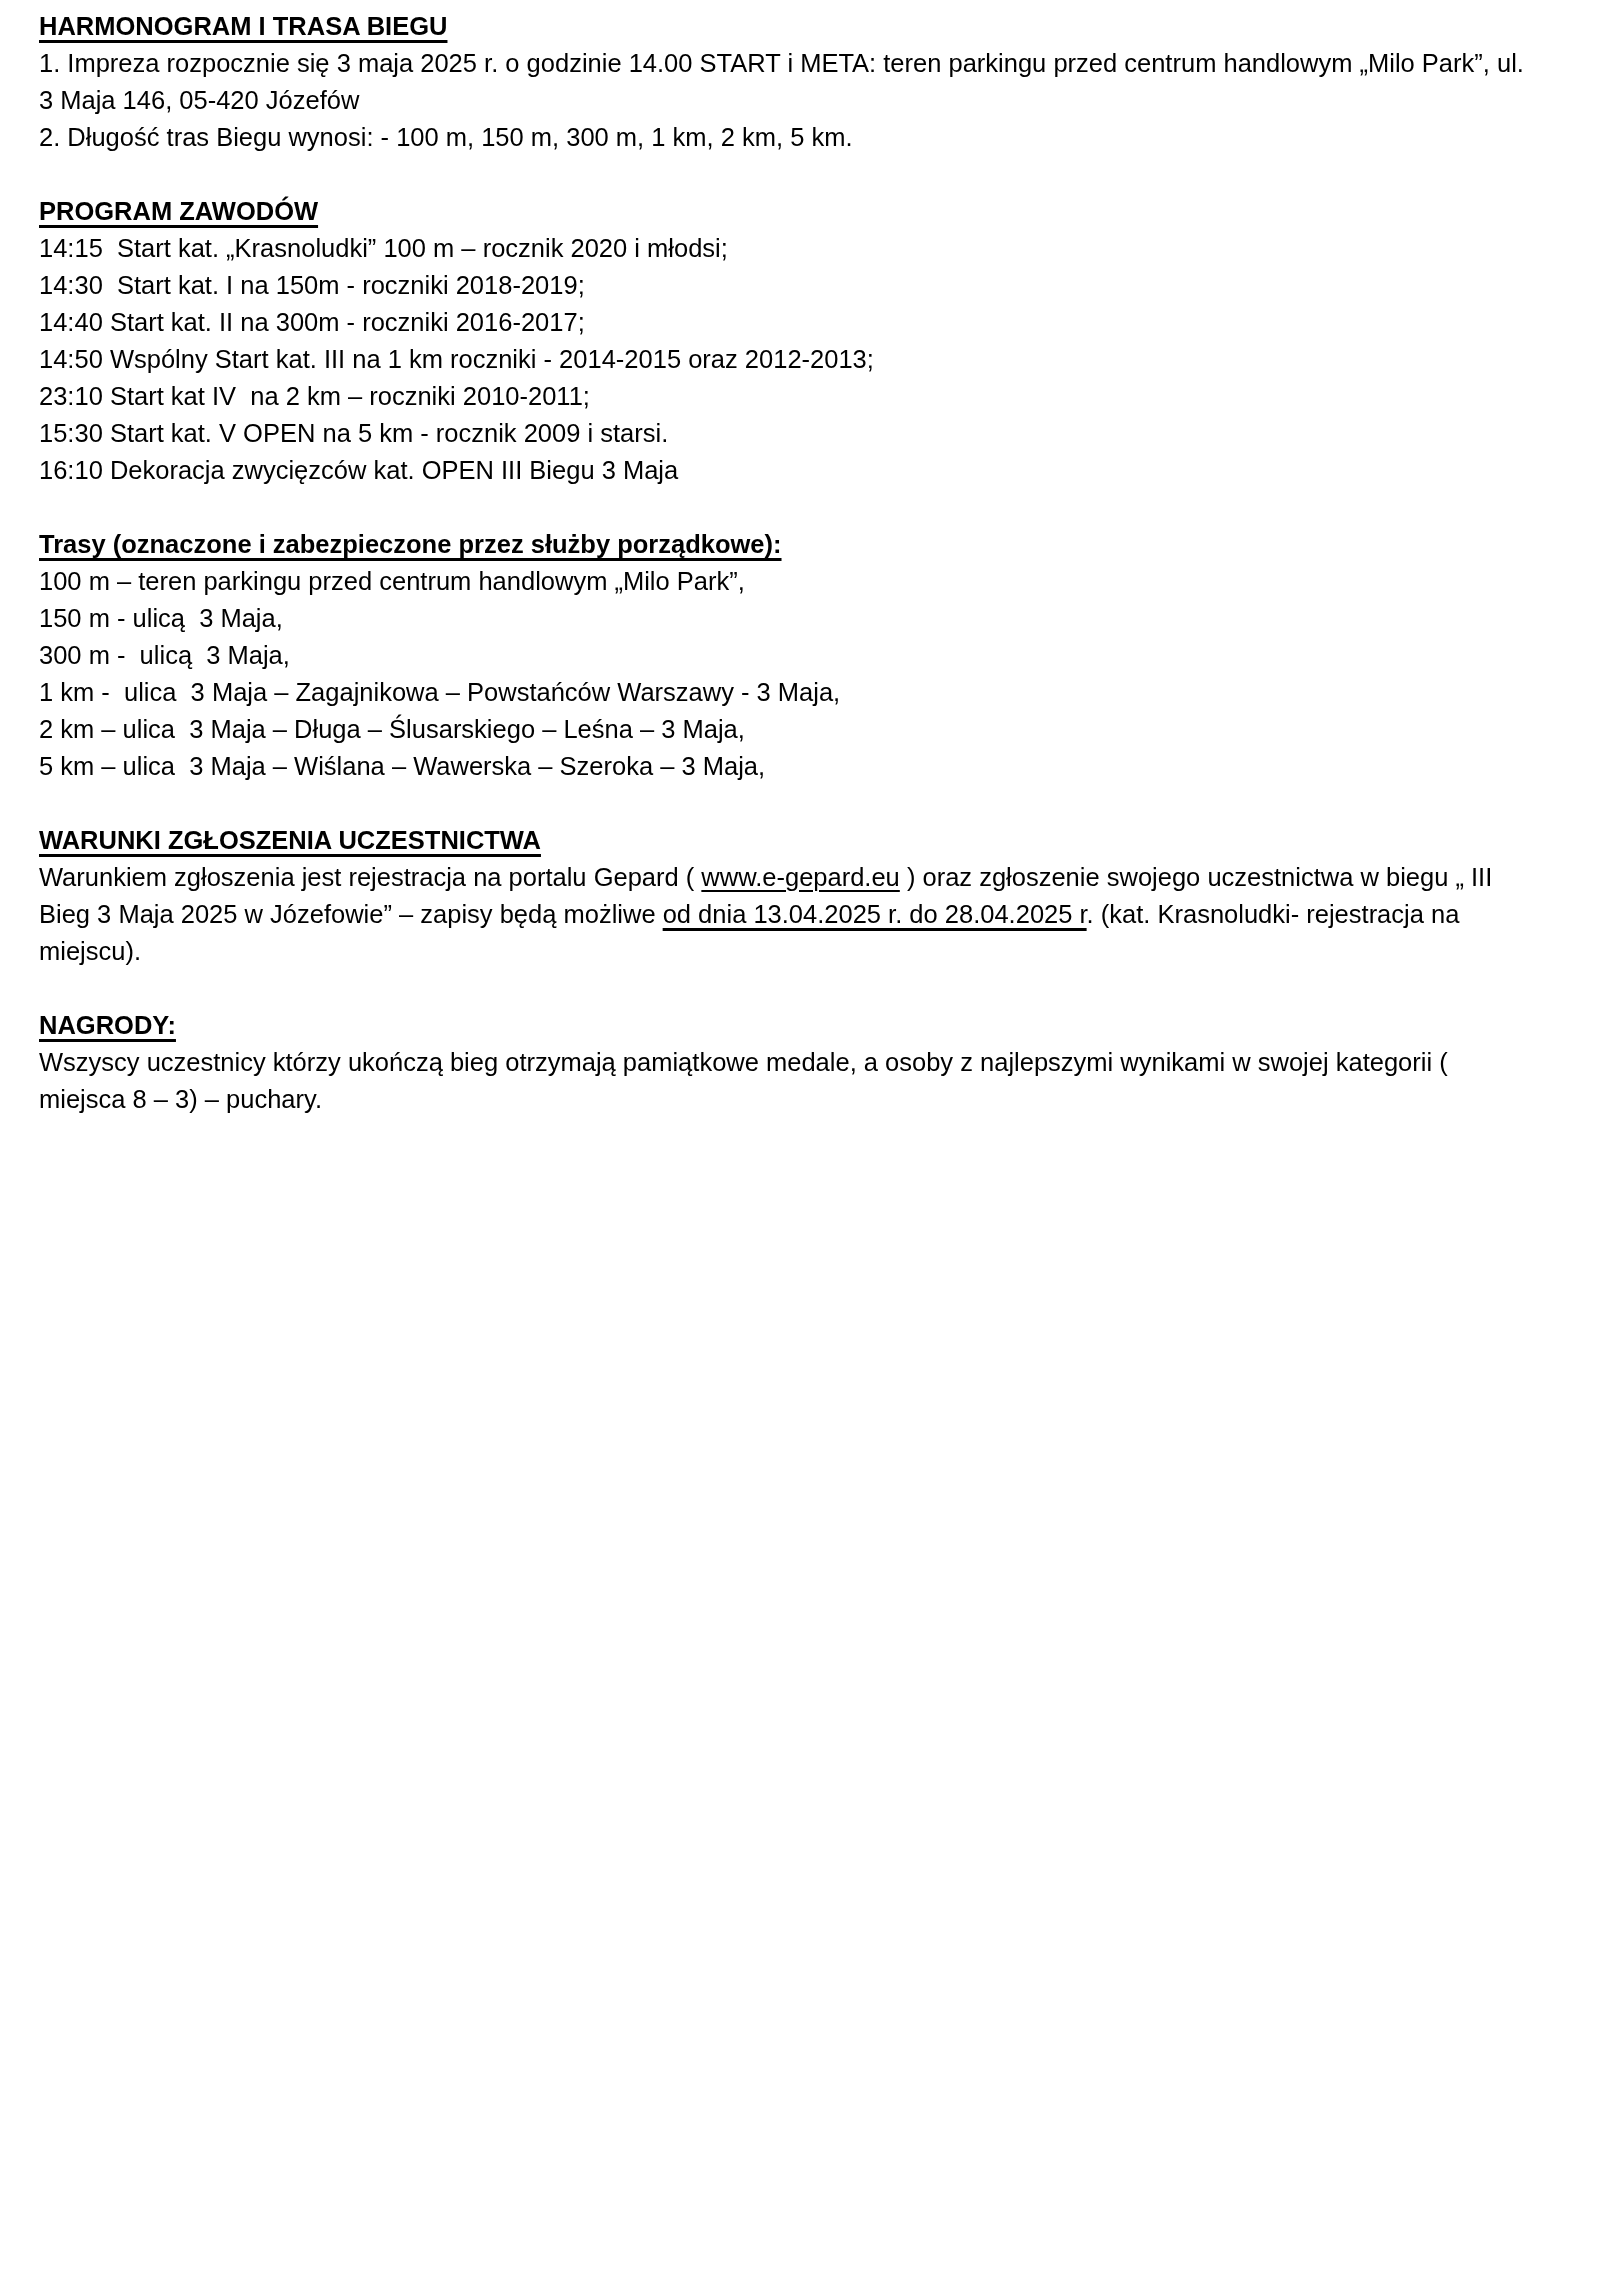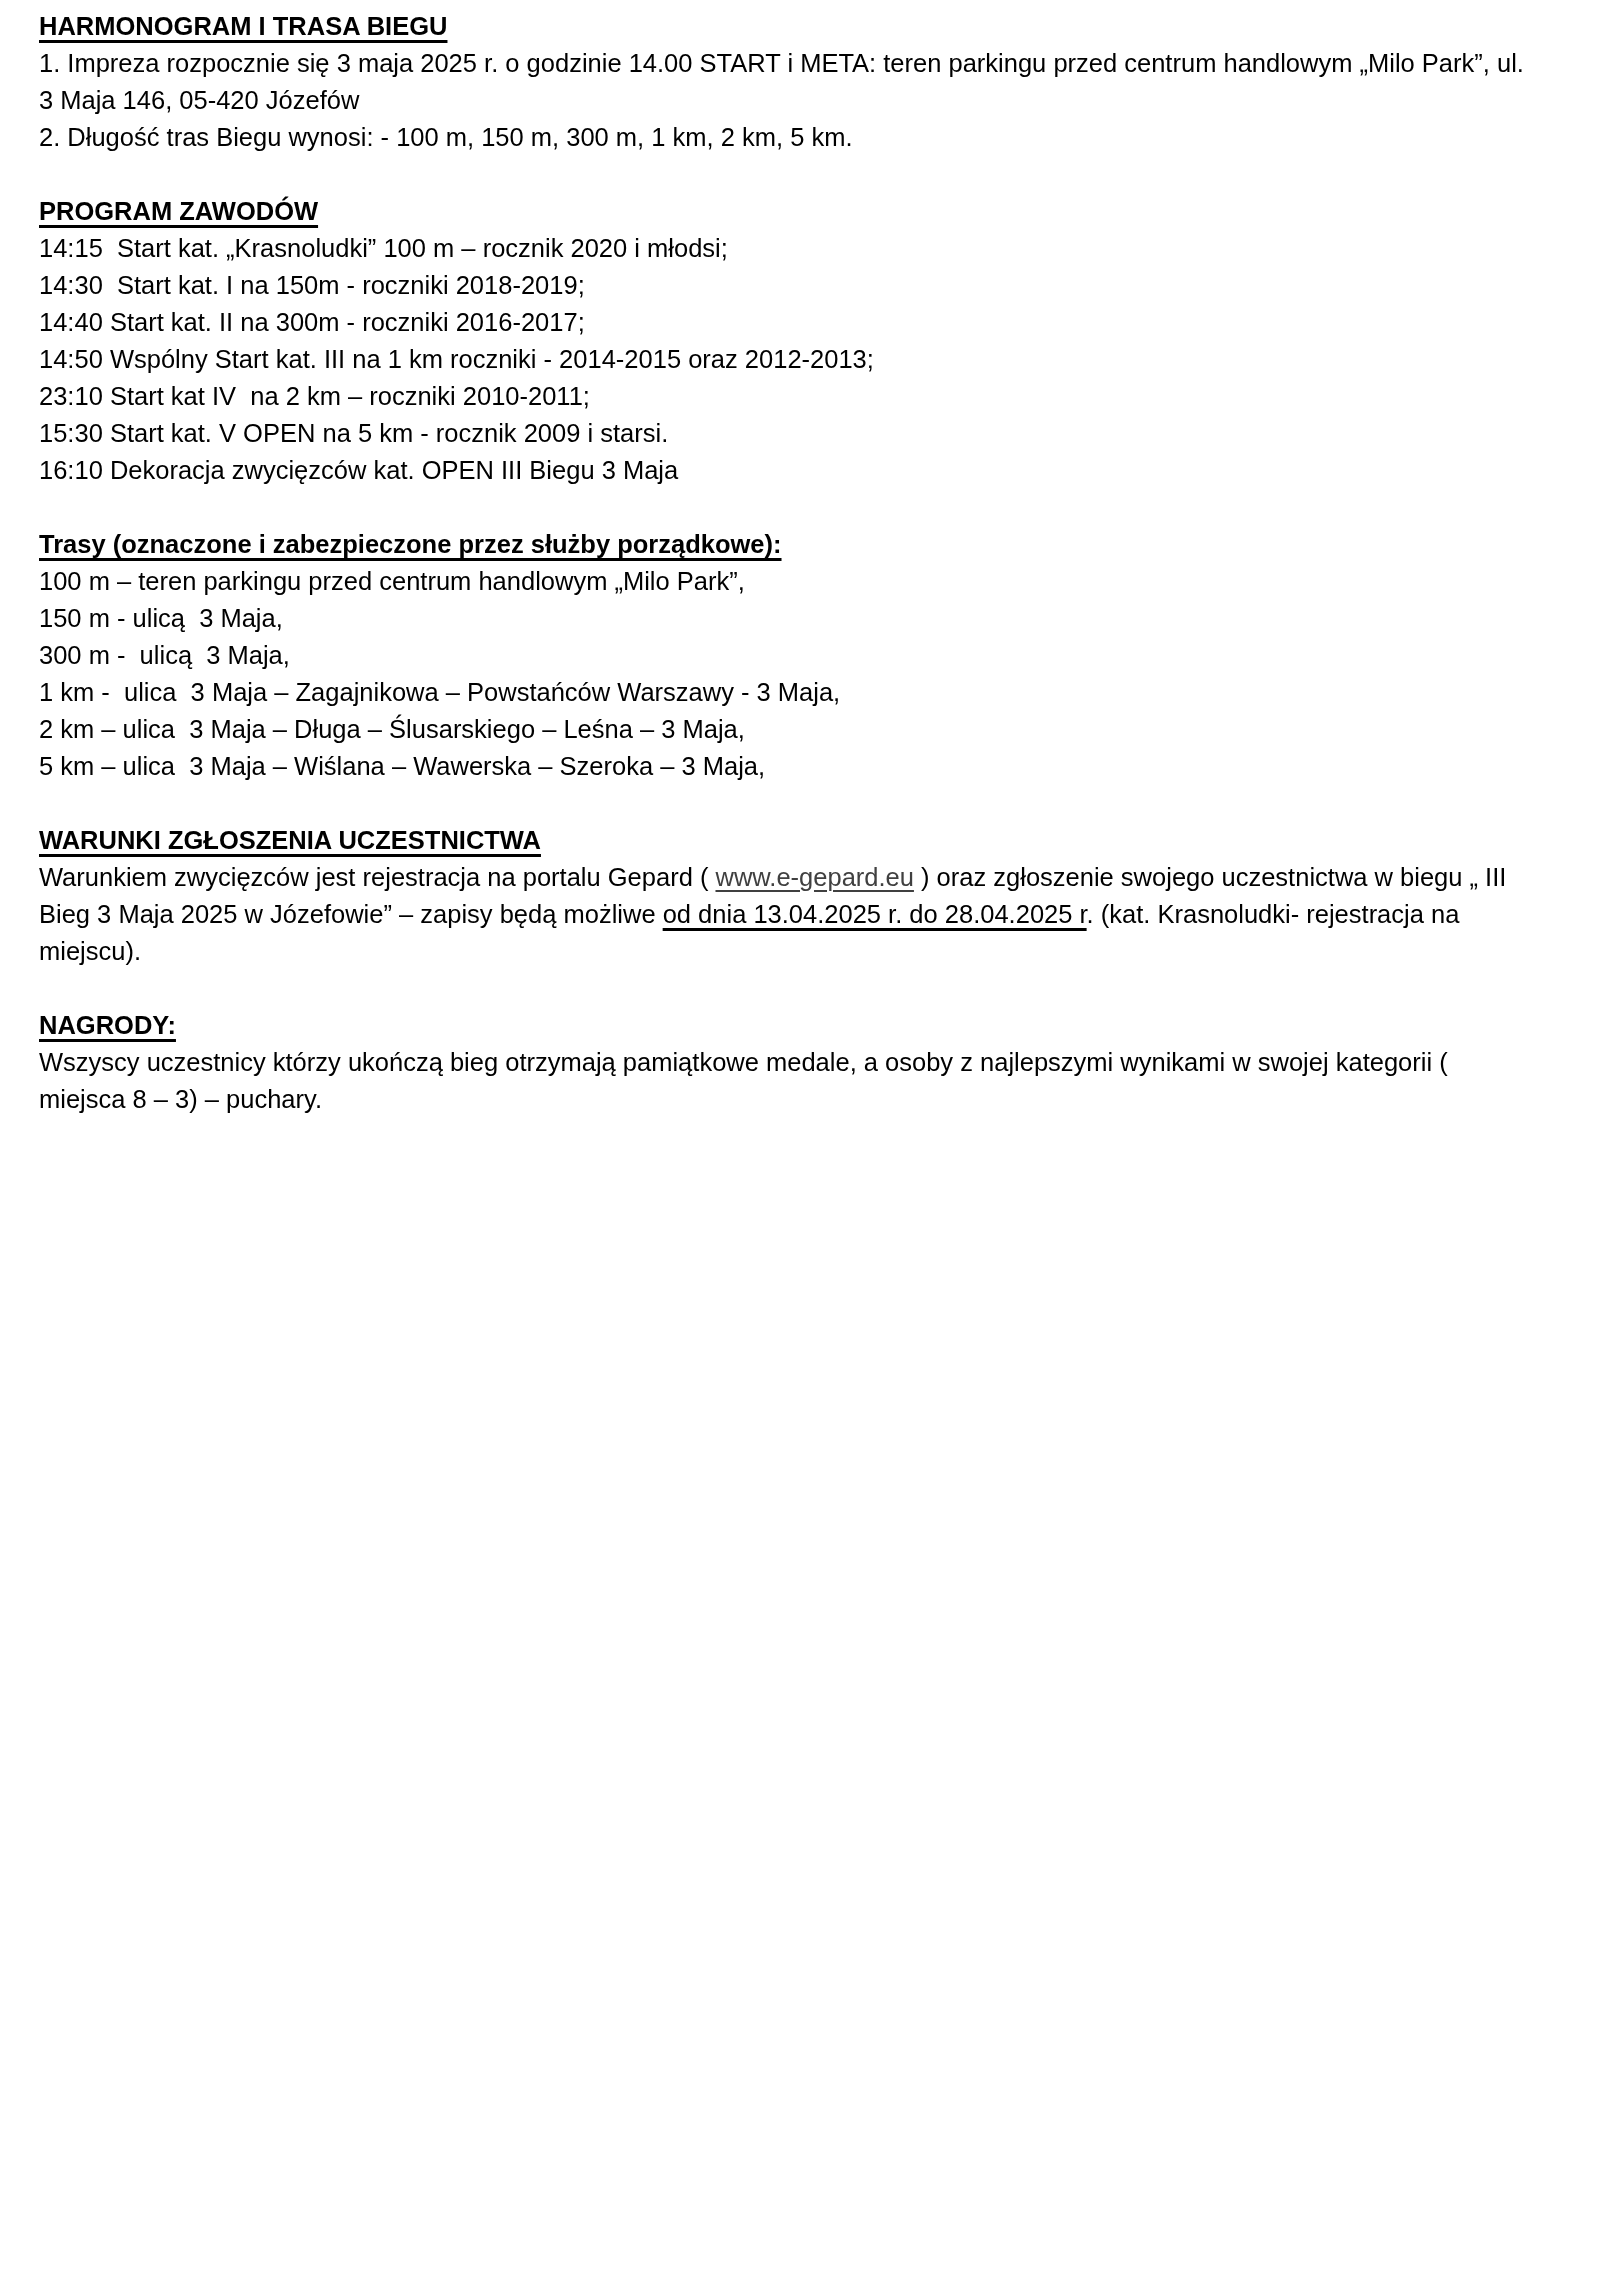--- a/index.html
+++ b/index.html
@@ -25,21 +25,21 @@
     text-decoration: underline;
     text-decoration-thickness: 2.9px;
     text-underline-offset: 4.9px;
   }
   .heading-row { margin: 0; }
   .para {
     margin: 0;
     white-space: pre-wrap;
   }
   .link {
-    color: #404040;
+    color: #000000;
     text-decoration: underline;
     text-decoration-thickness: 2px;
     text-underline-offset: 3.9px;
     cursor: pointer;
   }
   .date-underline {
     text-decoration: underline;
     text-decoration-thickness: 2.9px;
     text-underline-offset: 4.9px;
   }
@@ -71,21 +71,21 @@
     <p class="para">100 m – teren parkingu przed centrum handlowym „Milo Park”,</p>
     <p class="para">150 m - ulicą  3 Maja,</p>
     <p class="para">300 m -  ulicą  3 Maja,</p>
     <p class="para">1 km -  ulica  3 Maja – Zagajnikowa – Powstańców Warszawy - 3 Maja,</p>
     <p class="para">2 km – ulica  3 Maja – Długa – Ślusarskiego – Leśna – 3 Maja,</p>
     <p class="para">5 km – ulica  3 Maja – Wiślana – Wawerska – Szeroka – 3 Maja,</p>
   </section>
 
   <section>
     <div class="heading-row"><h2 class="heading">WARUNKI ZGŁOSZENIA UCZESTNICTWA</h2></div>
-    <p class="para"><span>Warunkiem zwycięzców jest rejestracja na portalu Gepard ( </span><a class="link">www.e-gepard.eu</a><span> ) oraz zgłoszenie swojego uczestnictwa w biegu „ III Bieg 3 Maja 2025 w Józefowie” – zapisy będą możliwe </span><span class="date-underline">od dnia 13.04.2025 r. do 28.04.2025 r</span><span>. (kat. Krasnoludki- rejestracja na miejscu).</span></p>
+    <p class="para"><span>Warunkiem zgłoszenia jest rejestracja na portalu Gepard ( </span><a class="link">www.e-gepard.eu</a><span> ) oraz zgłoszenie swojego uczestnictwa w biegu „ III Bieg 3 Maja 2025 w Józefowie” – zapisy będą możliwe </span><span class="date-underline">od dnia 13.04.2025 r. do 28.04.2025 r</span><span>. (kat. Krasnoludki- rejestracja na miejscu).</span></p>
   </section>
 
   <section>
     <div class="heading-row"><h2 class="heading">NAGRODY:</h2></div>
     <p class="para">Wszyscy uczestnicy którzy ukończą bieg otrzymają pamiątkowe medale, a osoby z najlepszymi wynikami w swojej kategorii ( miejsca 8 – 3) – puchary.</p>
   </section>
 
 </div>
 
 

